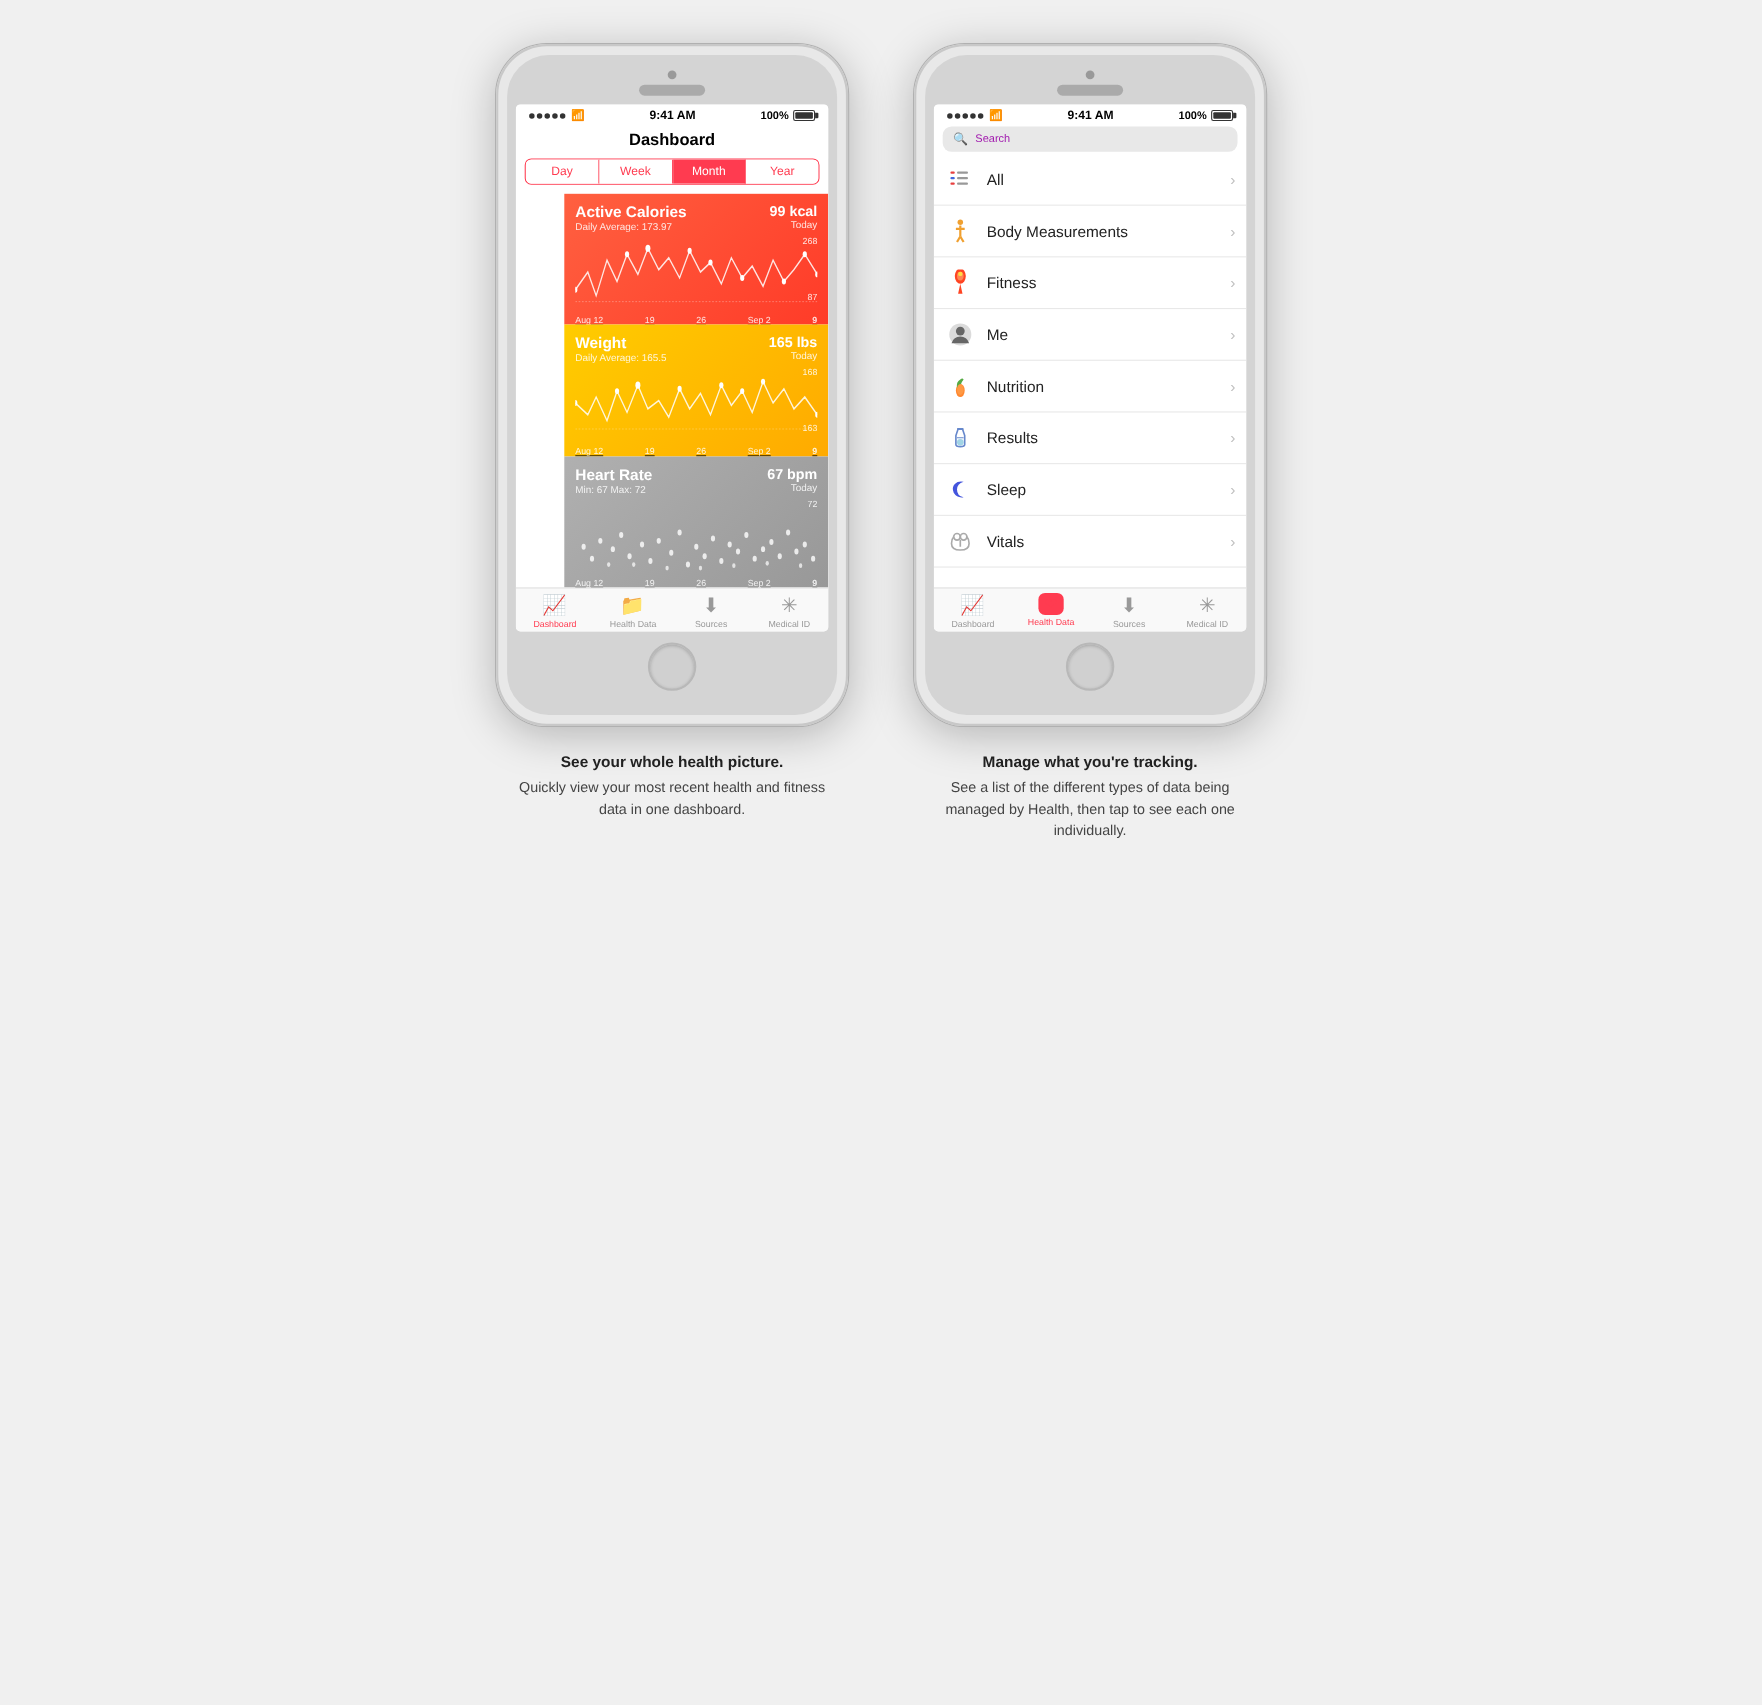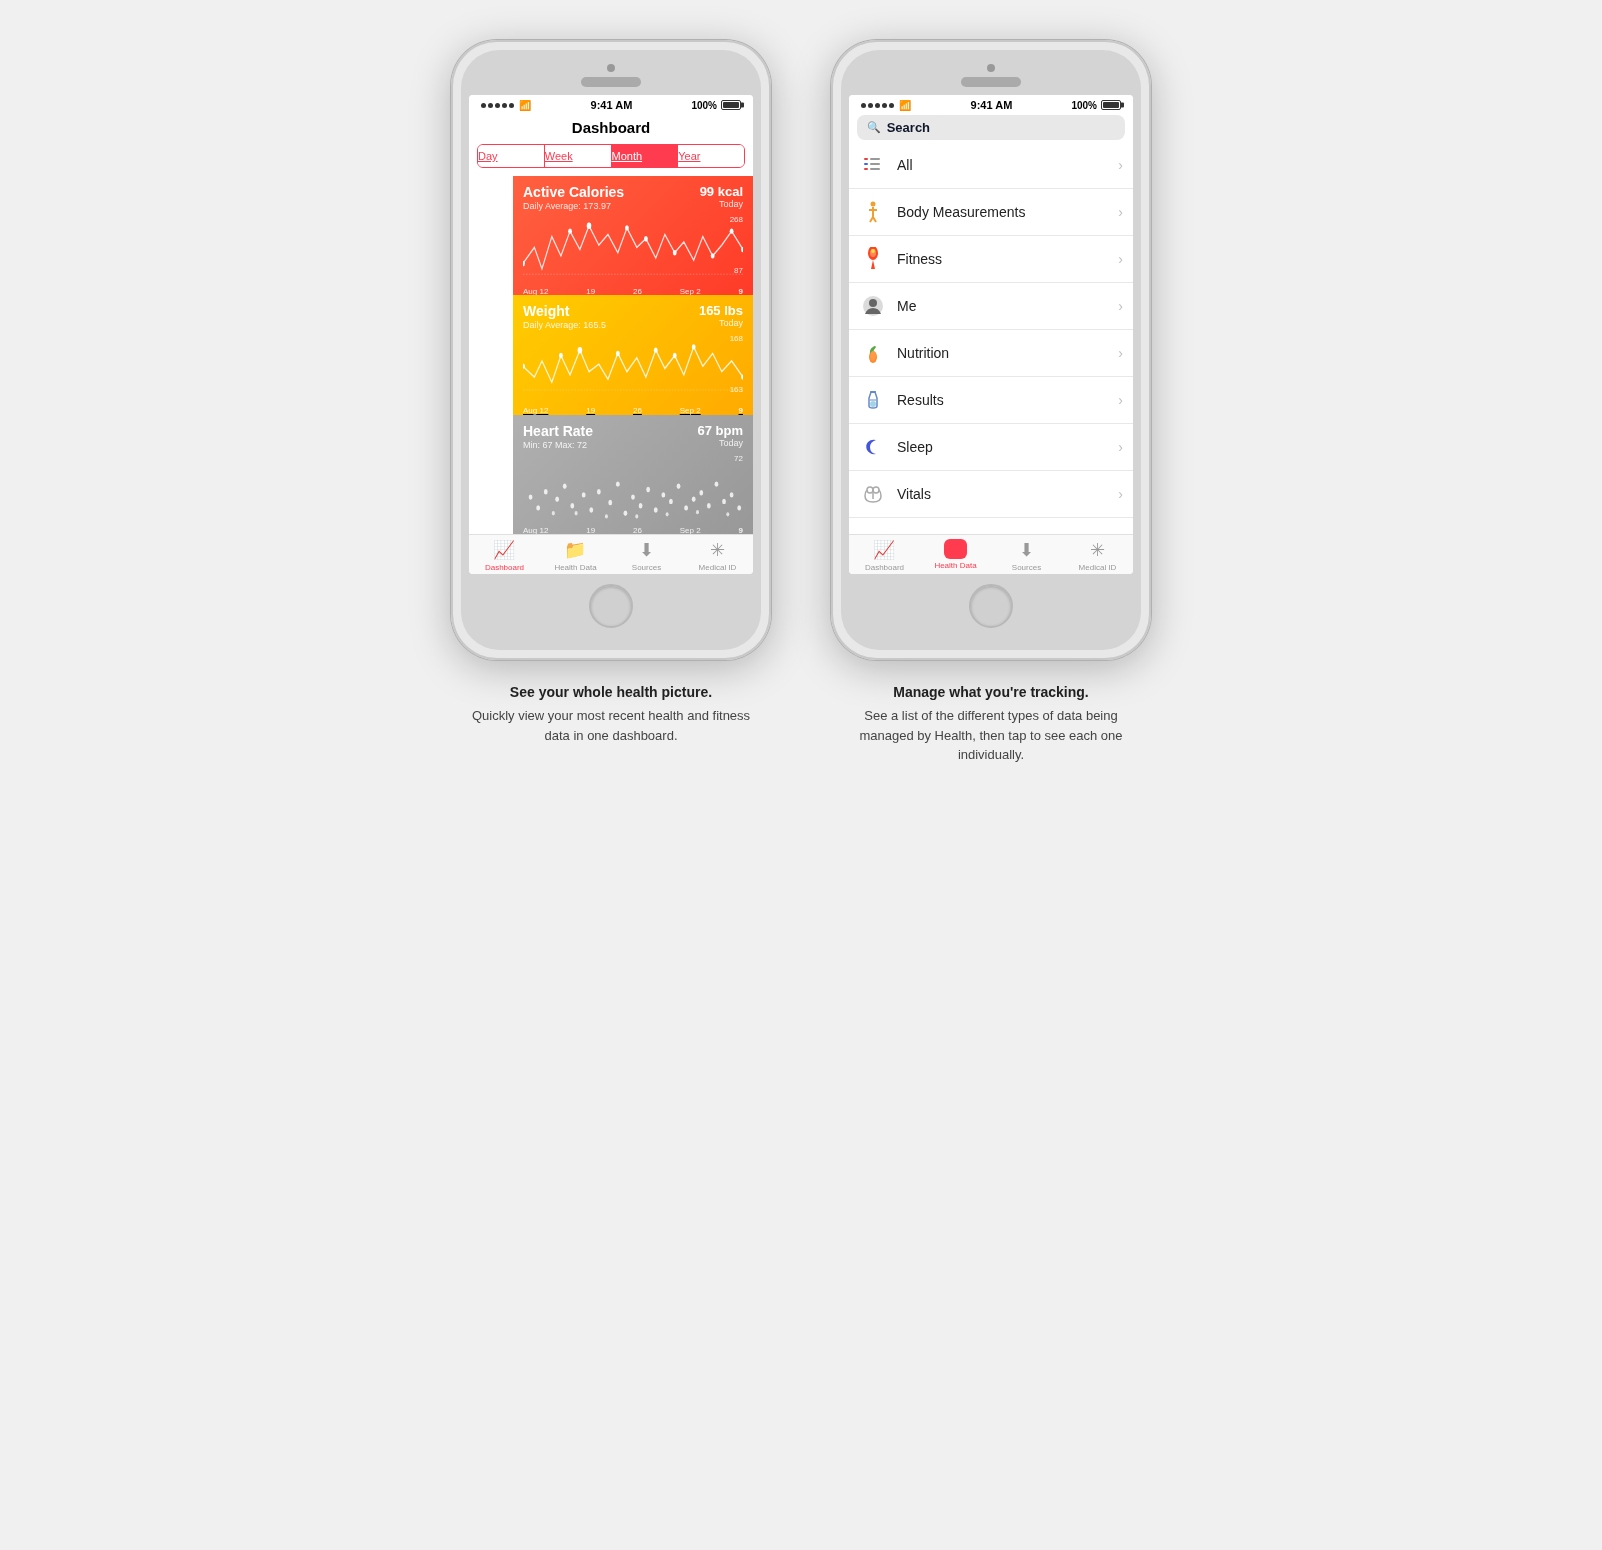--- a/index.html
+++ b/index.html
@@ -136,28 +136,28 @@
     
     .segment-control {
       display: flex;
       margin: 0 8px 8px;
       border: 1.5px solid #ff3b50;
       border-radius: 6px;
       overflow: hidden;
     }
     .segment-btn {
       flex: 1;
+      text-align: center;
       padding: 5px 0;
       font-size: 11px;
       font-weight: 500;
       color: #ff3b50;
       background: #fff;
       cursor: pointer;
       border-right: 1px solid #ff3b50;
-      text-decoration: underline;
     }
     .segment-btn:last-child { border-right: none; }
     .segment-btn.active {
       background: #ff3b50;
       color: #fff;
     }
     
     .screen-content {
       flex: 1;
       overflow: hidden;
@@ -546,21 +546,21 @@
             <div class="status-right">
               <span>100%</span>
               <div class="battery-icon">
                   <div class="battery-fill"></div>
                 </div>
             </div>
           </div>
 
           <div class="search-bar">
             <span class="search-icon">🔍</span>
-            <span style="color:#0f172a; font-size:13px;font-weight:bold;">Search</span>
+            <span style="color:#a21caf; font-size:10px;">Search</span>
           </div>
 
           <div class="health-list">
 
             <div class="health-list-item">
               <div class="item-icon-wrap">
                 <svg width="24" height="24" viewBox="0 0 24 24">
                   <rect x="3" y="5" width="4" height="2" fill="#e84040" rx="1"></rect>
                   <rect x="3" y="10" width="4" height="2" fill="#4466dd" rx="1"></rect>
                   <rect x="3" y="15" width="4" height="2" fill="#e84040" rx="1"></rect>

